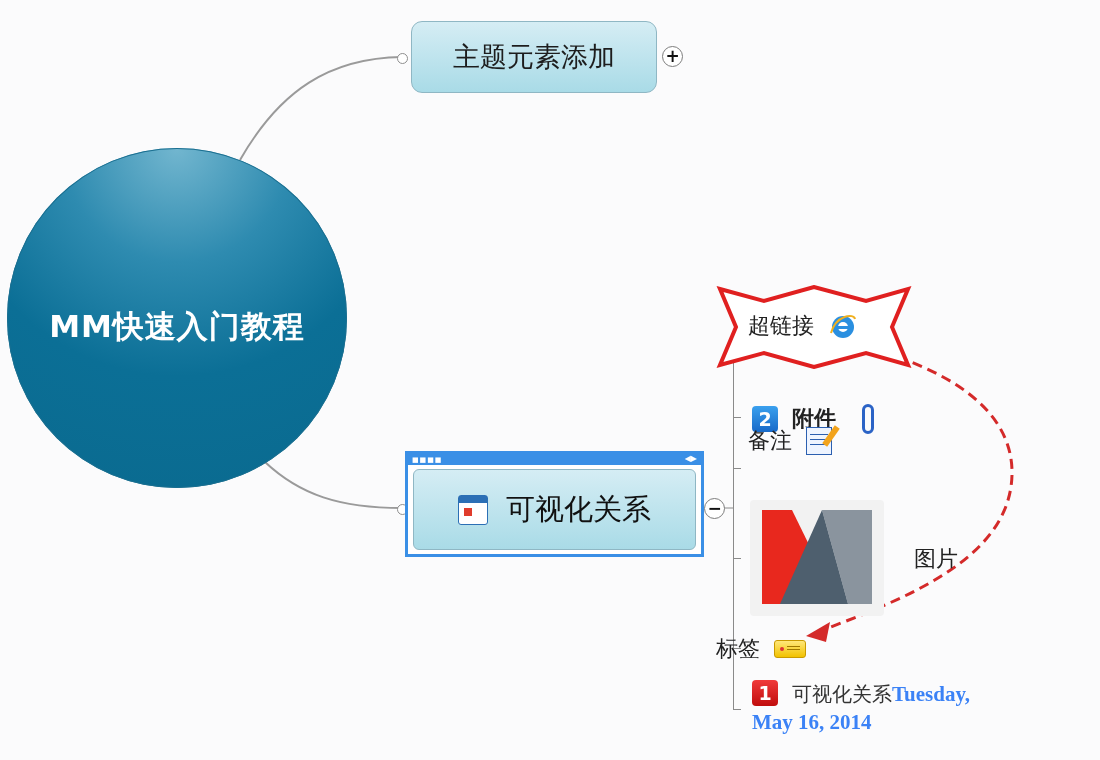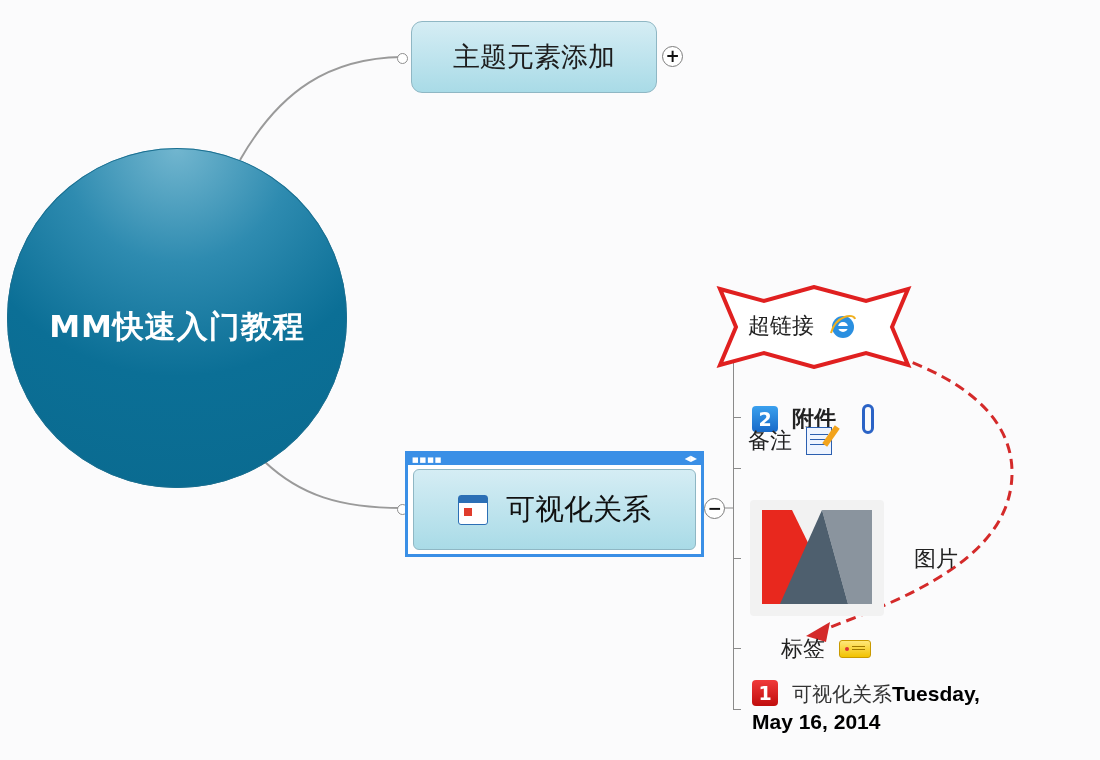--- a/index.html
+++ b/index.html
@@ -82,21 +82,21 @@
     background:#f2f2f2; border-radius:4px;
   }
   .tag-icon {
     width:30px; height:16px; margin-left:14px; border-radius:3px;
     background:linear-gradient(#ffe77a, #f2c200); border:1px solid #c99a00; position:relative;
   }
   .tag-icon::before { content:""; position:absolute; left:5px; top:6px; width:4px; height:4px; border-radius:50%; background:#d33; }
   .tag-icon::after { content:""; position:absolute; left:12px; top:5px; width:13px; height:1px; background:#a07800; box-shadow:0 3px 0 #a07800; }
 
   .task-text { font-size:20px; color:#333; line-height:28px; }
-  .task-text b { font-family:Liberation Sans, sans-serif; font-size:21px; color:#000000; }
+  .task-text b { font-family:Liberation Serif, serif; font-size:21px; color:#3b82f6; }
 </style>
 </head>
 <body>
 
 <svg class="connectors" viewBox="0 0 1100 760">
   <path d="M240,160 C280,90 330,58 402,57" stroke="#9a9a9a" stroke-width="2" fill="none"></path>
   <path d="M265,462 C300,495 340,508 402,508" stroke="#9a9a9a" stroke-width="2" fill="none"></path>
   <line x1="724" y1="508" x2="733" y2="508" stroke="#8a8a8a" stroke-width="1"></line>
   <path d="M836,340 C930,360 1010,400 1012,470 C1014,560 900,600 818,632" stroke="#d42a2a" stroke-width="3" stroke-dasharray="10,6" fill="none"></path>
   <polygon points="806,636 830,622 826,642" fill="#d42a2a"></polygon>
@@ -160,21 +160,21 @@
   <svg viewBox="0 0 134 116" width="134" height="116">
     <polygon points="12,10 42,10 88,104 12,104" fill="#e8281e"></polygon>
     <polygon points="72,10 122,10 122,104 98,104" fill="#8a949e"></polygon>
     <polygon points="72,10 98,104 30,104" fill="#4e5f6e"></polygon>
   </svg>
 </div>
 <div class="sub" style="left:914px; top:544px;">
   <span>图片</span>
 </div>
 
-<div class="sub" style="left:781px; top:634px;">
+<div class="sub" style="left:716px; top:634px;">
   <span>标签</span>
   <div class="tag-icon"></div>
 </div>
 
 <div class="sub" style="left:752px; top:680px; align-items:flex-start;">
   <div class="num-badge red">1</div>
   <div class="task-text">
     <span>可视化关系</span><b>Tuesday,</b><br>
     <b style="margin-left:-40px;">May 16, 2014</b>
   </div>

